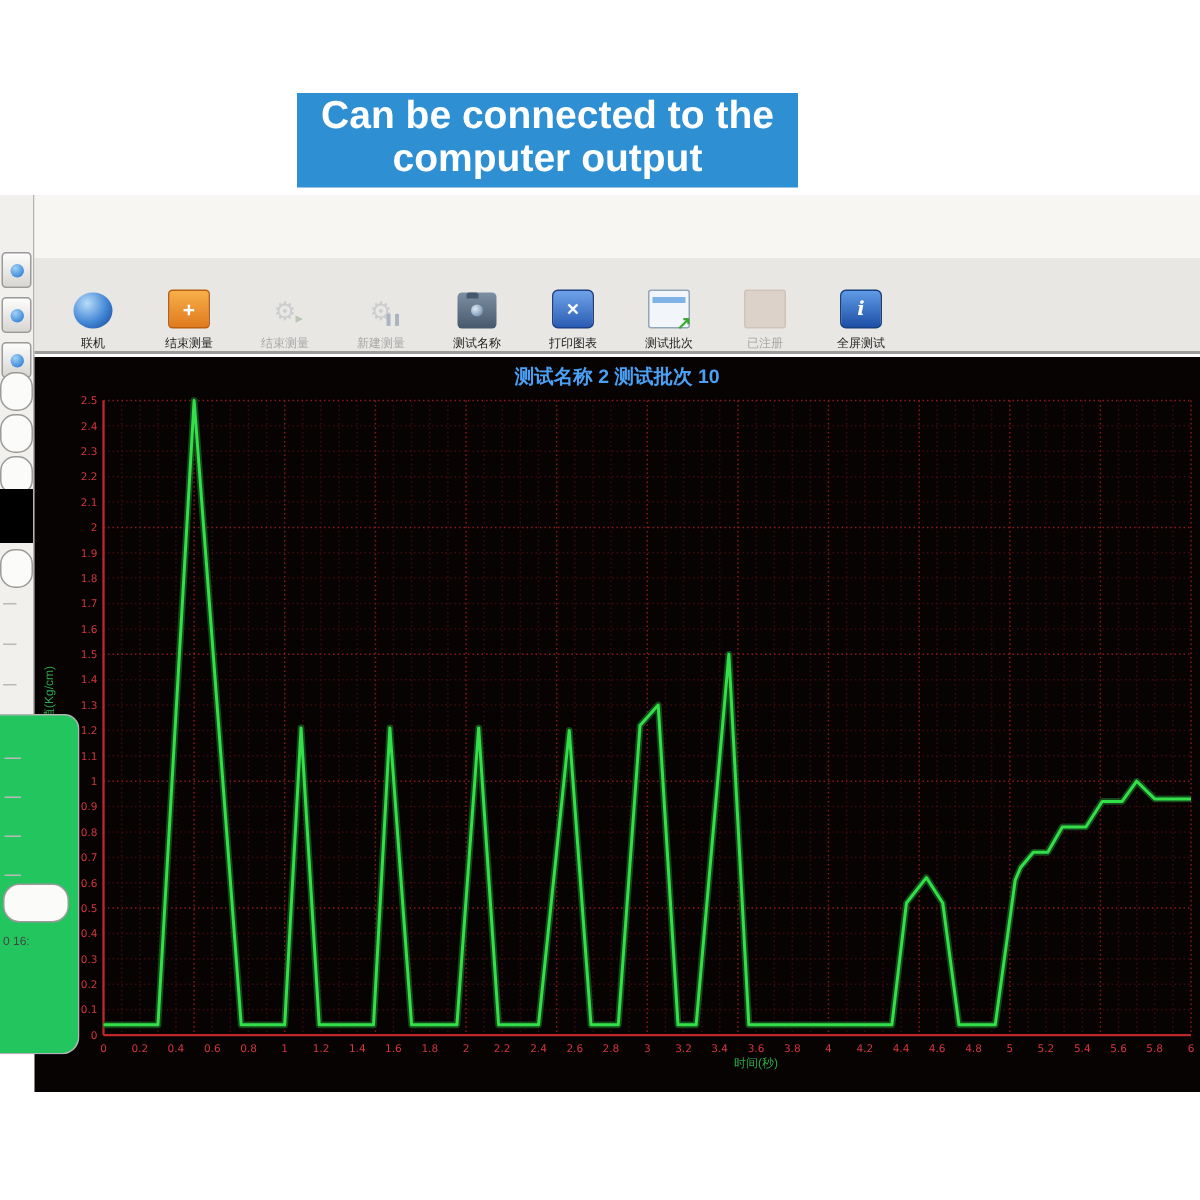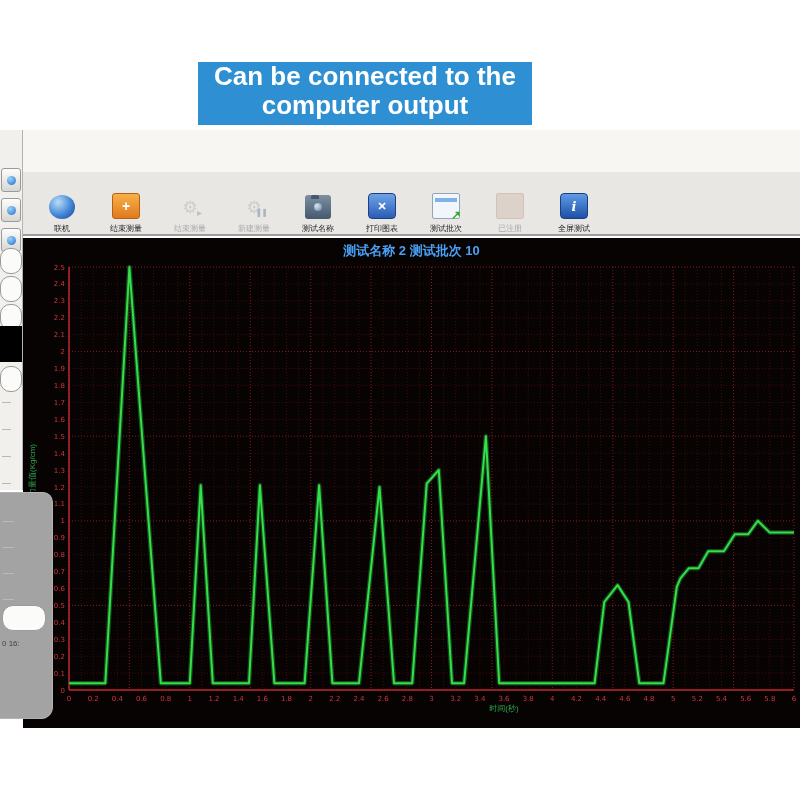--- a/index.html
+++ b/index.html
@@ -17,21 +17,21 @@
   .mini-btn{position:absolute;left:1px;width:18px;height:22px;border:1px solid #9a9a9a;border-radius:3px;
             background:linear-gradient(#fdfdfd,#d8d6d2);display:flex;align-items:center;justify-content:center}
   .mini-btn::after{content:"";width:9px;height:9px;border-radius:50%;
             background:radial-gradient(circle at 35% 30%,#9fd2f5,#1d6fd0)}
   .pill{position:absolute;left:0;width:20px;height:24px;border:1px solid #9a9a9a;border-radius:10px;
         background:#fbfbfa}
   #strip-black{position:absolute;left:0;top:196px;width:22px;height:36px;background:#000}
   .hline{position:absolute;height:1px;background:#b9b9b9}
 
   
-  #left-panel{left:0;top:492px;width:52px;height:225px;background:#a3a3a3;
+  #left-panel{left:0;top:476px;width:52px;height:225px;background:#22c55e;
               border:1px solid #b3b3b3;border-left:none;border-radius:0 10px 12px 0;z-index:5}
   #panel-pill{position:absolute;left:2px;top:112px;width:42px;height:24px;border:1px solid #9a9a9a;
               border-radius:11px;background:#fbfbfa}
   #panel-text{position:absolute;left:2px;top:146px;font-size:8px;color:#444;white-space:nowrap}
 
   
   #win-top{left:23px;top:130px;width:777px;height:42px;background:#f7f6f3;border-bottom:1px solid #c8c8c8}
   #toolbar{left:23px;top:172px;width:777px;height:64px;background:#e9e7e4;border-bottom:2px solid #9c9c9c;
            display:flex;align-items:flex-end;padding-left:14px;box-sizing:border-box}
   .ti{display:flex;flex-direction:column;align-items:center;width:50px;margin-right:14px;padding-top:8px;cursor:pointer}

